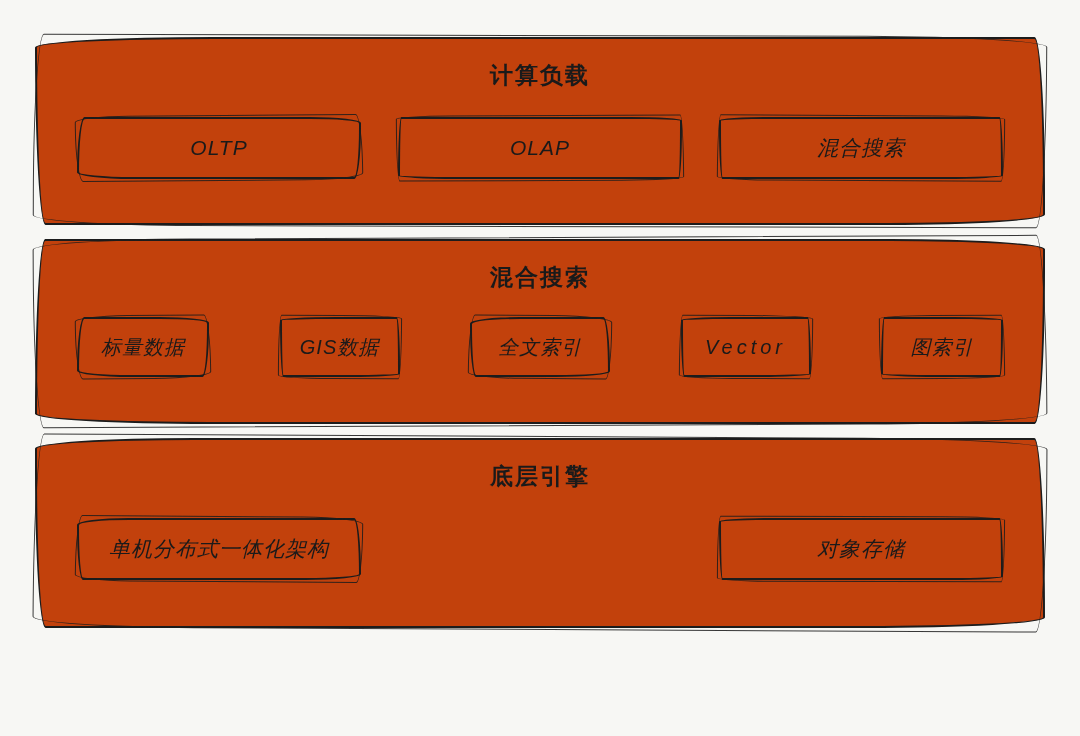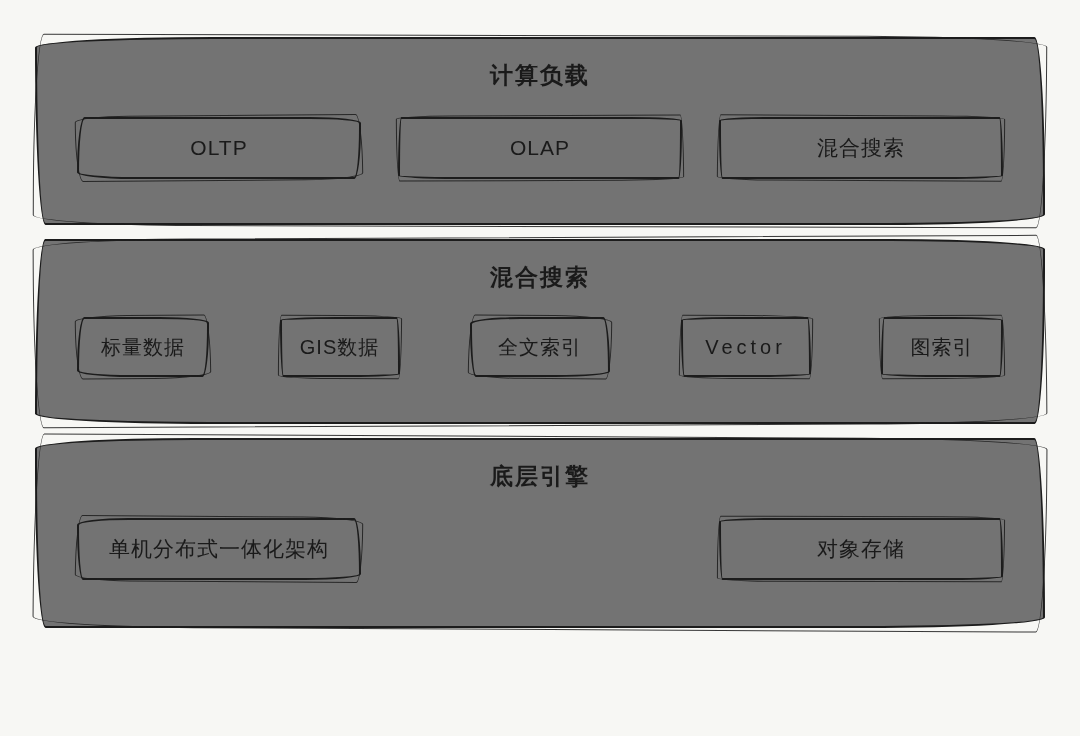--- a/index.html
+++ b/index.html
@@ -19,21 +19,21 @@
   .canvas {
     position: relative;
     width: 1080px;
     height: 736px;
     padding: 37px 35px 0 35px;
   }
 
   
   .sk {
     position: relative;
-    background: #737373;
+    background: #c2410c;
     border: 2.6px solid #1c1c1c;
   }
   .sk::before {
     content: "";
     position: absolute;
     inset: -4px;
     border: 1.7px solid rgba(28,28,28,0.88);
     pointer-events: none;
   }
 
@@ -79,20 +79,21 @@
   }
 
   .box {
     height: 62px;
     display: flex;
     align-items: center;
     justify-content: center;
     font-size: 21px;
     letter-spacing: 1px;
     white-space: nowrap;
+    font-style: italic;
   }
 
   .row-3 .box { width: 284px; }
 
   .row-6 { margin-top: 28px; }
   .row-6 .box { height: 60px; font-size: 20px; }
 
   
   .latin { letter-spacing: 4px; font-size: 20px; }
 

